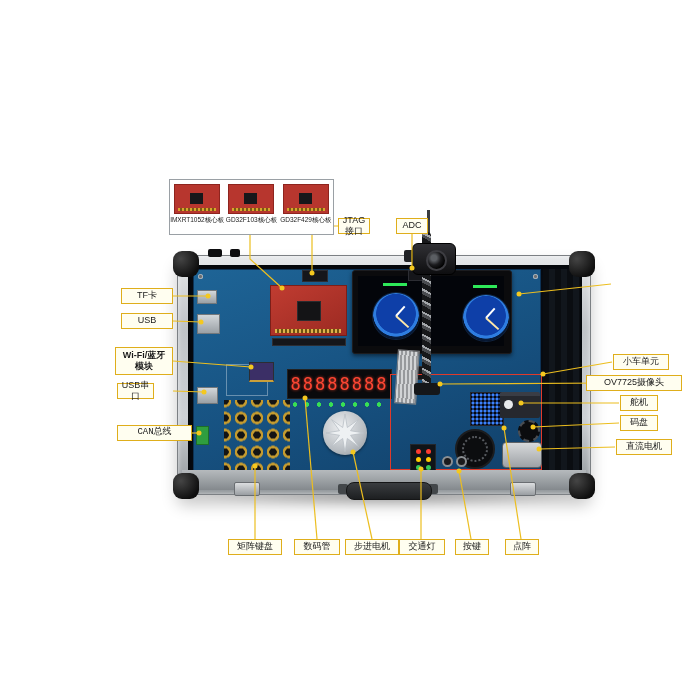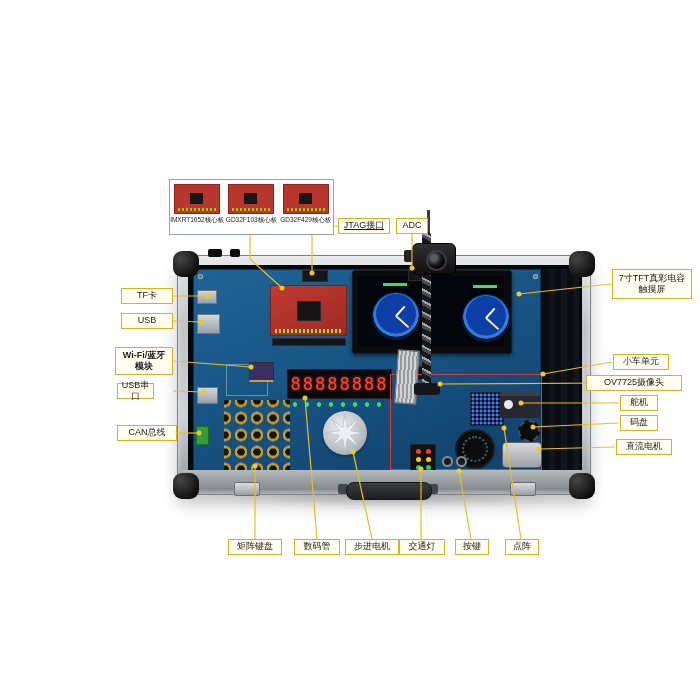--- a/index.html
+++ b/index.html
@@ -235,30 +235,29 @@
     <div class="core-cell">
       <div class="mini-board"></div>
       <div class="core-caption">GD32F103核心板</div>
     </div>
     <div class="core-cell">
       <div class="mini-board"></div>
       <div class="core-caption">GD32F429核心板</div>
     </div>
   </div>
 
-  <div class="callout" style="left:338px;top:218px;width:52px;height:16px;text-decoration:underline;">JTAG接口</div>
+  <div class="callout" style="left:338px;top:218px;width:32px;height:16px;">JTAG接口</div>
   <div class="callout" style="left:396px;top:218px;width:32px;height:16px;">ADC</div>
 
   <div class="callout" style="left:121px;top:288px;width:52px;height:16px;text-align:right;">TF卡</div>
   <div class="callout" style="left:121px;top:313px;width:52px;height:16px;">USB</div>
   <div class="callout" style="left:115px;top:347px;width:58px;height:28px;font-weight:bold;">Wi-Fi/蓝牙模块</div>
   <div class="callout" style="left:117px;top:383px;width:37px;height:16px;">USB串口</div>
-  <div class="callout" style="left:117px;top:425px;width:60px;height:16px;">CAN总线</div>
-
-  <div class="callout" style="left:612px;top:269px;width:80px;height:30px;">7寸TFT真彩电容触摸屏</div>
+  <div class="callout" style="left:117px;top:425px;width:75px;height:16px;font-family:Liberation Mono, monospace;">CAN总线</div>
+
   <div class="callout" style="left:613px;top:354px;width:56px;height:16px;">小车单元</div>
   <div class="callout" style="left:586px;top:375px;width:96px;height:16px;">OV7725摄像头</div>
   <div class="callout" style="left:620px;top:395px;width:38px;height:16px;">舵机</div>
   <div class="callout" style="left:620px;top:415px;width:38px;height:16px;">码盘</div>
   <div class="callout" style="left:616px;top:439px;width:56px;height:16px;">直流电机</div>
 
   <div class="callout" style="left:228px;top:539px;width:54px;height:16px;">矩阵键盘</div>
   <div class="callout" style="left:294px;top:539px;width:46px;height:16px;">数码管</div>
   <div class="callout" style="left:345px;top:539px;width:54px;height:16px;">步进电机</div>
   <div class="callout" style="left:399px;top:539px;width:46px;height:16px;">交通灯</div>

